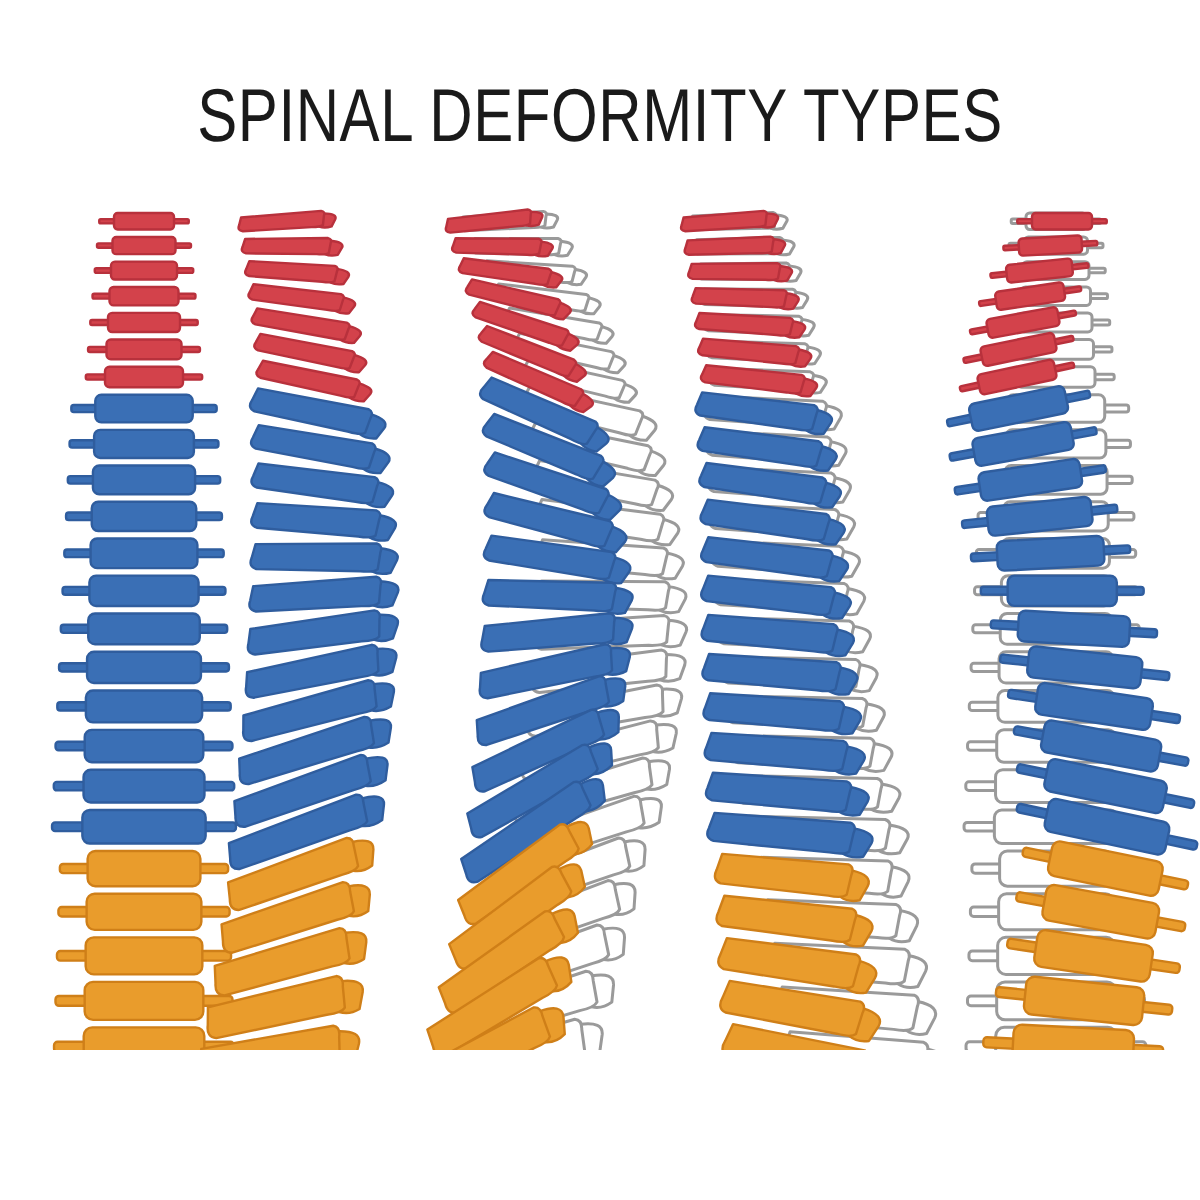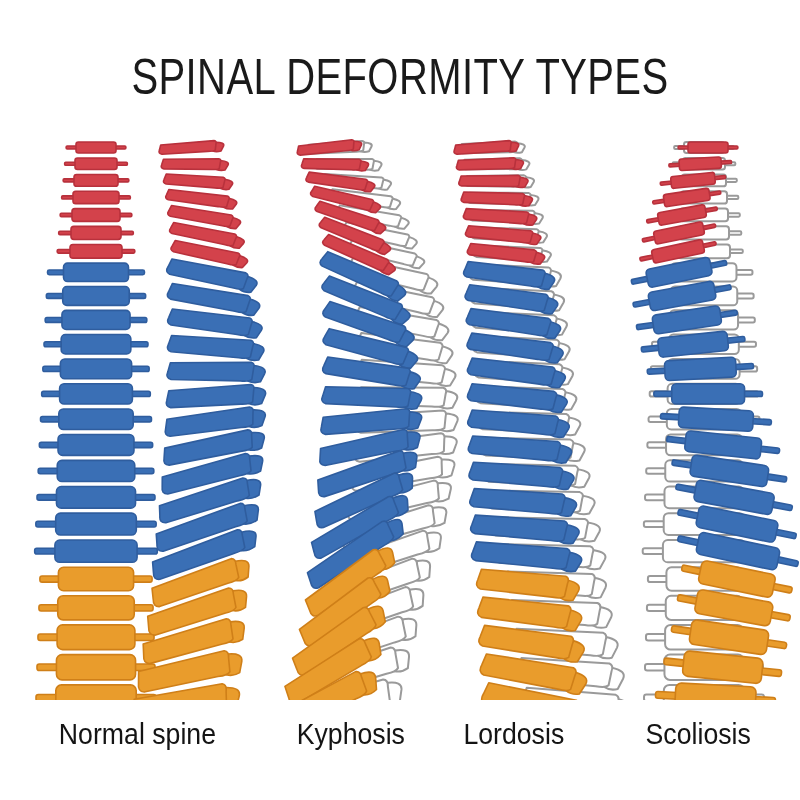--- a/index.html
+++ b/index.html
@@ -2552,20 +2552,14 @@
               <ellipse cx="-14.104000000000001" cy="-1.84" rx="9.89" ry="4.14" fill="#ffffff" stroke="#4d7531" stroke-width="1.1" transform="rotate(-18 -14.104000000000001 -1.84)"></ellipse>
               <ellipse cx="14.104000000000001" cy="-1.84" rx="9.89" ry="4.14" fill="#ffffff" stroke="#4d7531" stroke-width="1.1" transform="rotate(18 14.104000000000001 -1.84)"></ellipse>
               <ellipse cx="-11.008" cy="16.56" rx="9.89" ry="4.14" fill="#ffffff" stroke="#4d7531" stroke-width="1.1" transform="rotate(-18 -11.008 16.56)"></ellipse>
               <ellipse cx="11.008" cy="16.56" rx="9.89" ry="4.14" fill="#ffffff" stroke="#4d7531" stroke-width="1.1" transform="rotate(18 11.008 16.56)"></ellipse>
             </g>
           </g>
         </g>
     </svg>
   </div>
 
-  <div id="labels">
-    <span class="fig-label lbl-0">Normal  spine</span>
-    <span class="fig-label lbl-1">Kyphosis</span>
-    <span class="fig-label lbl-2">Lordosis</span>
-    <span class="fig-label lbl-3">Scoliosis</span>
-  </div>
 
 </div>
 
 </body></html>

